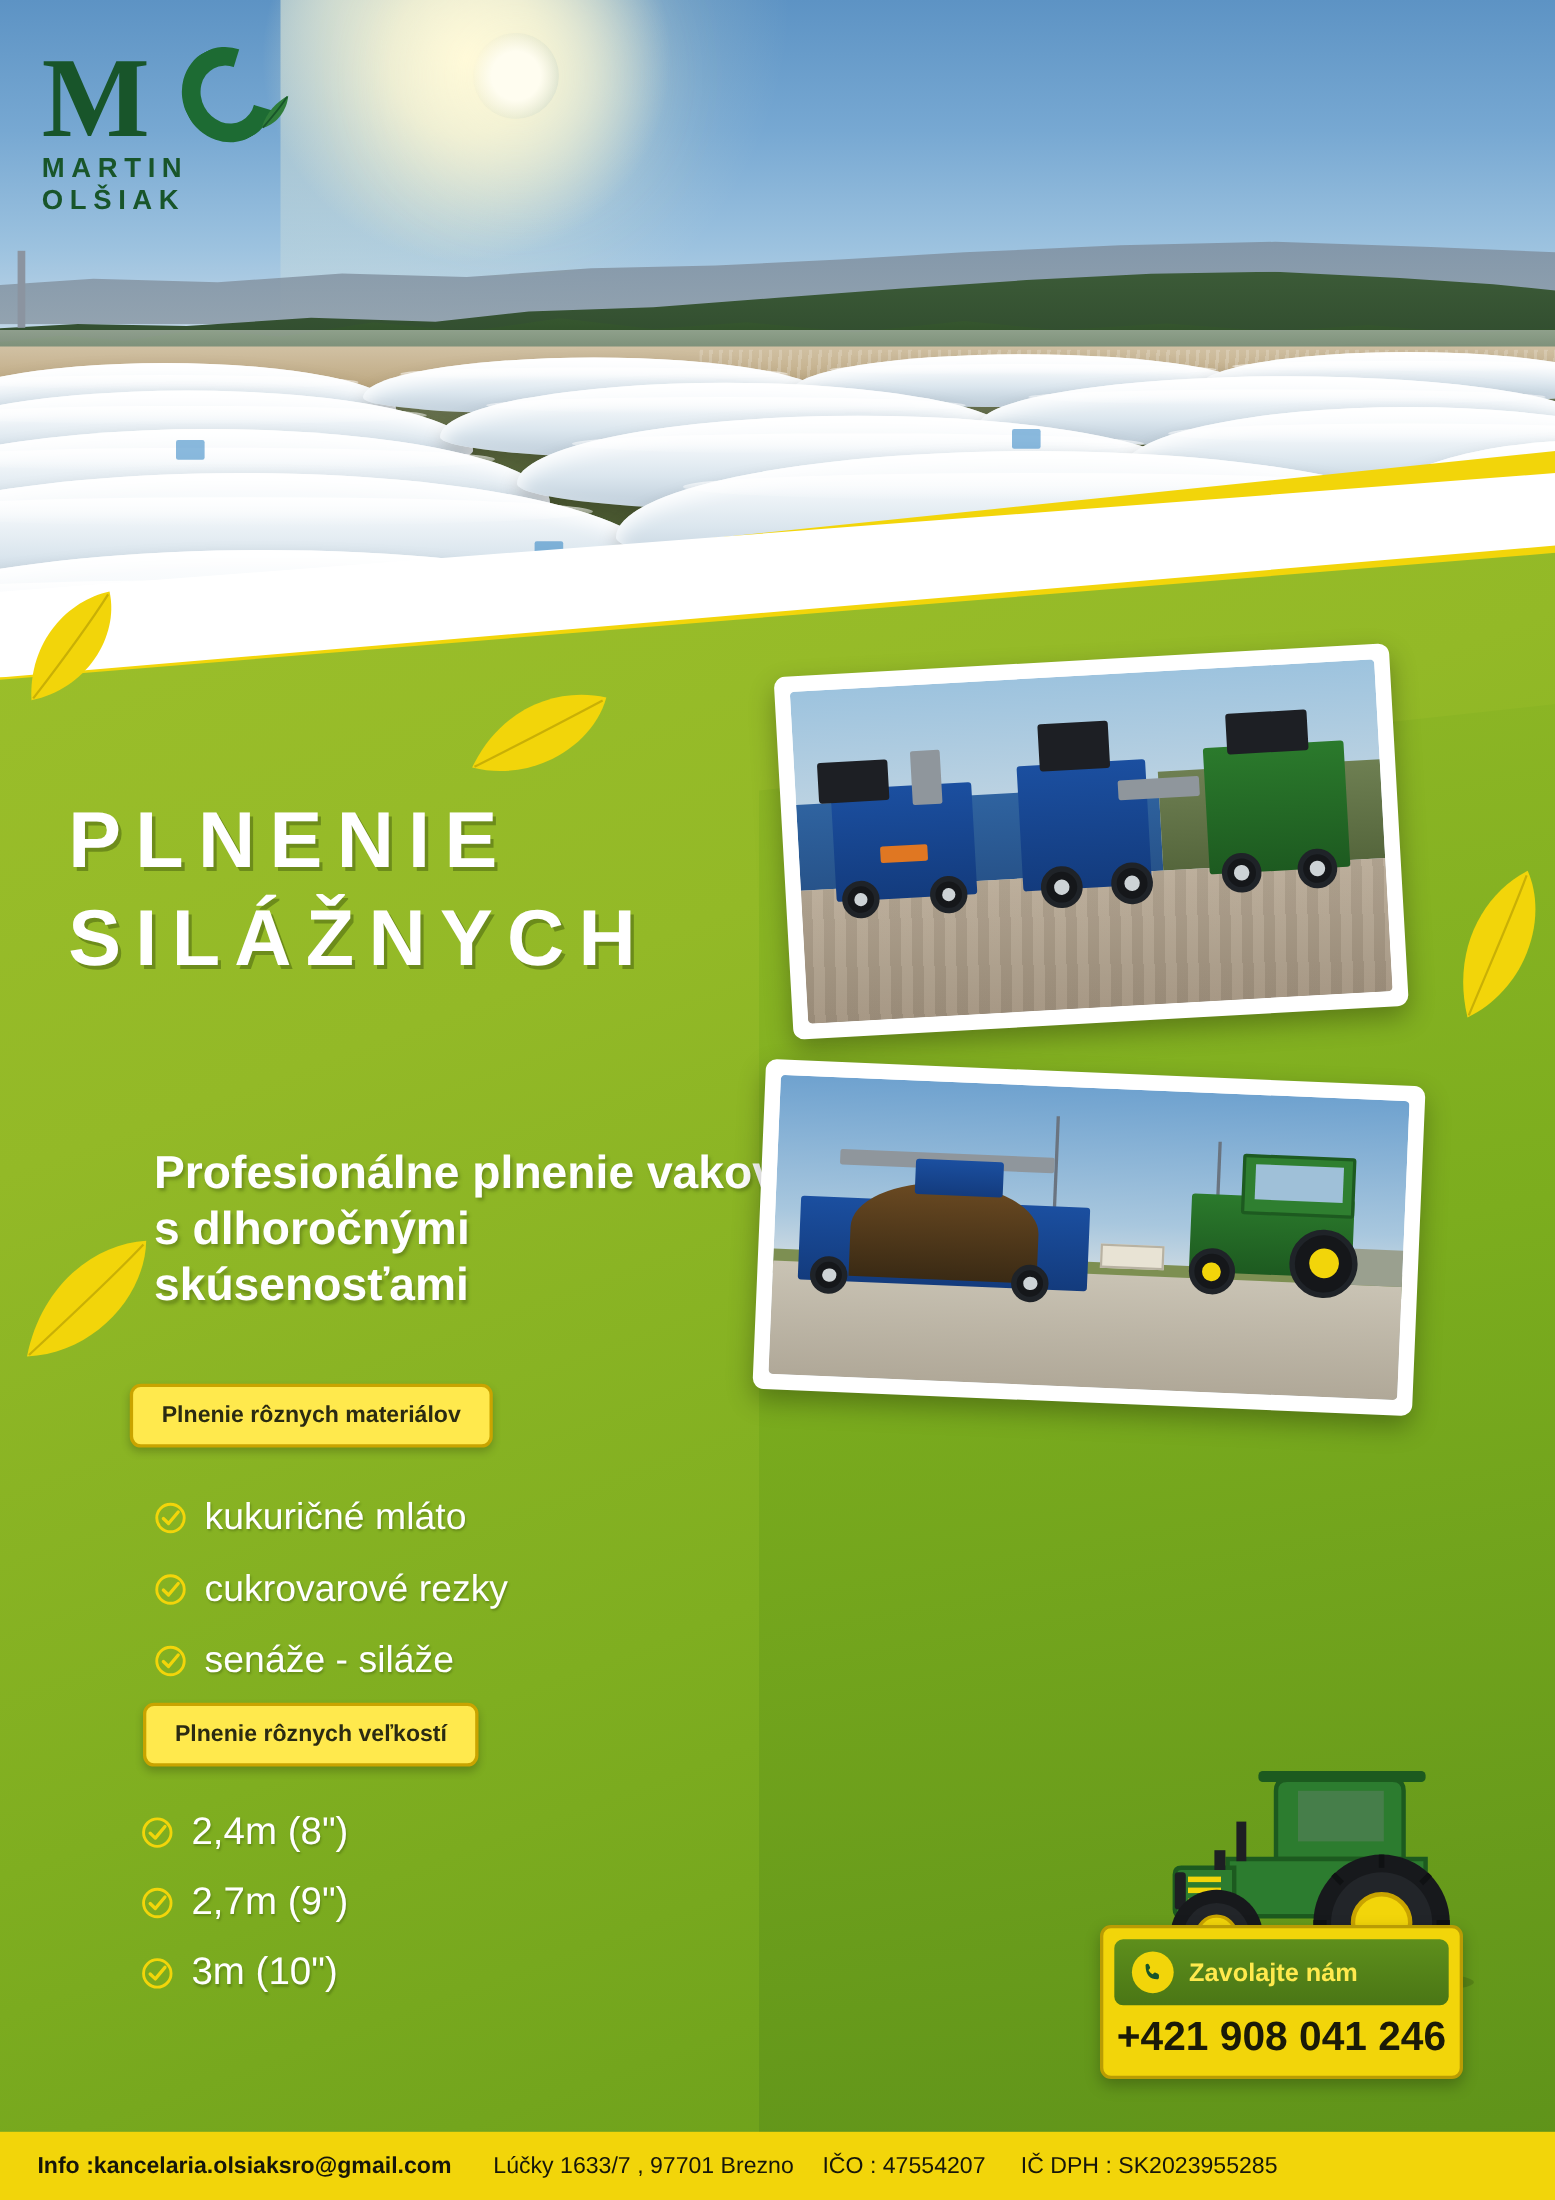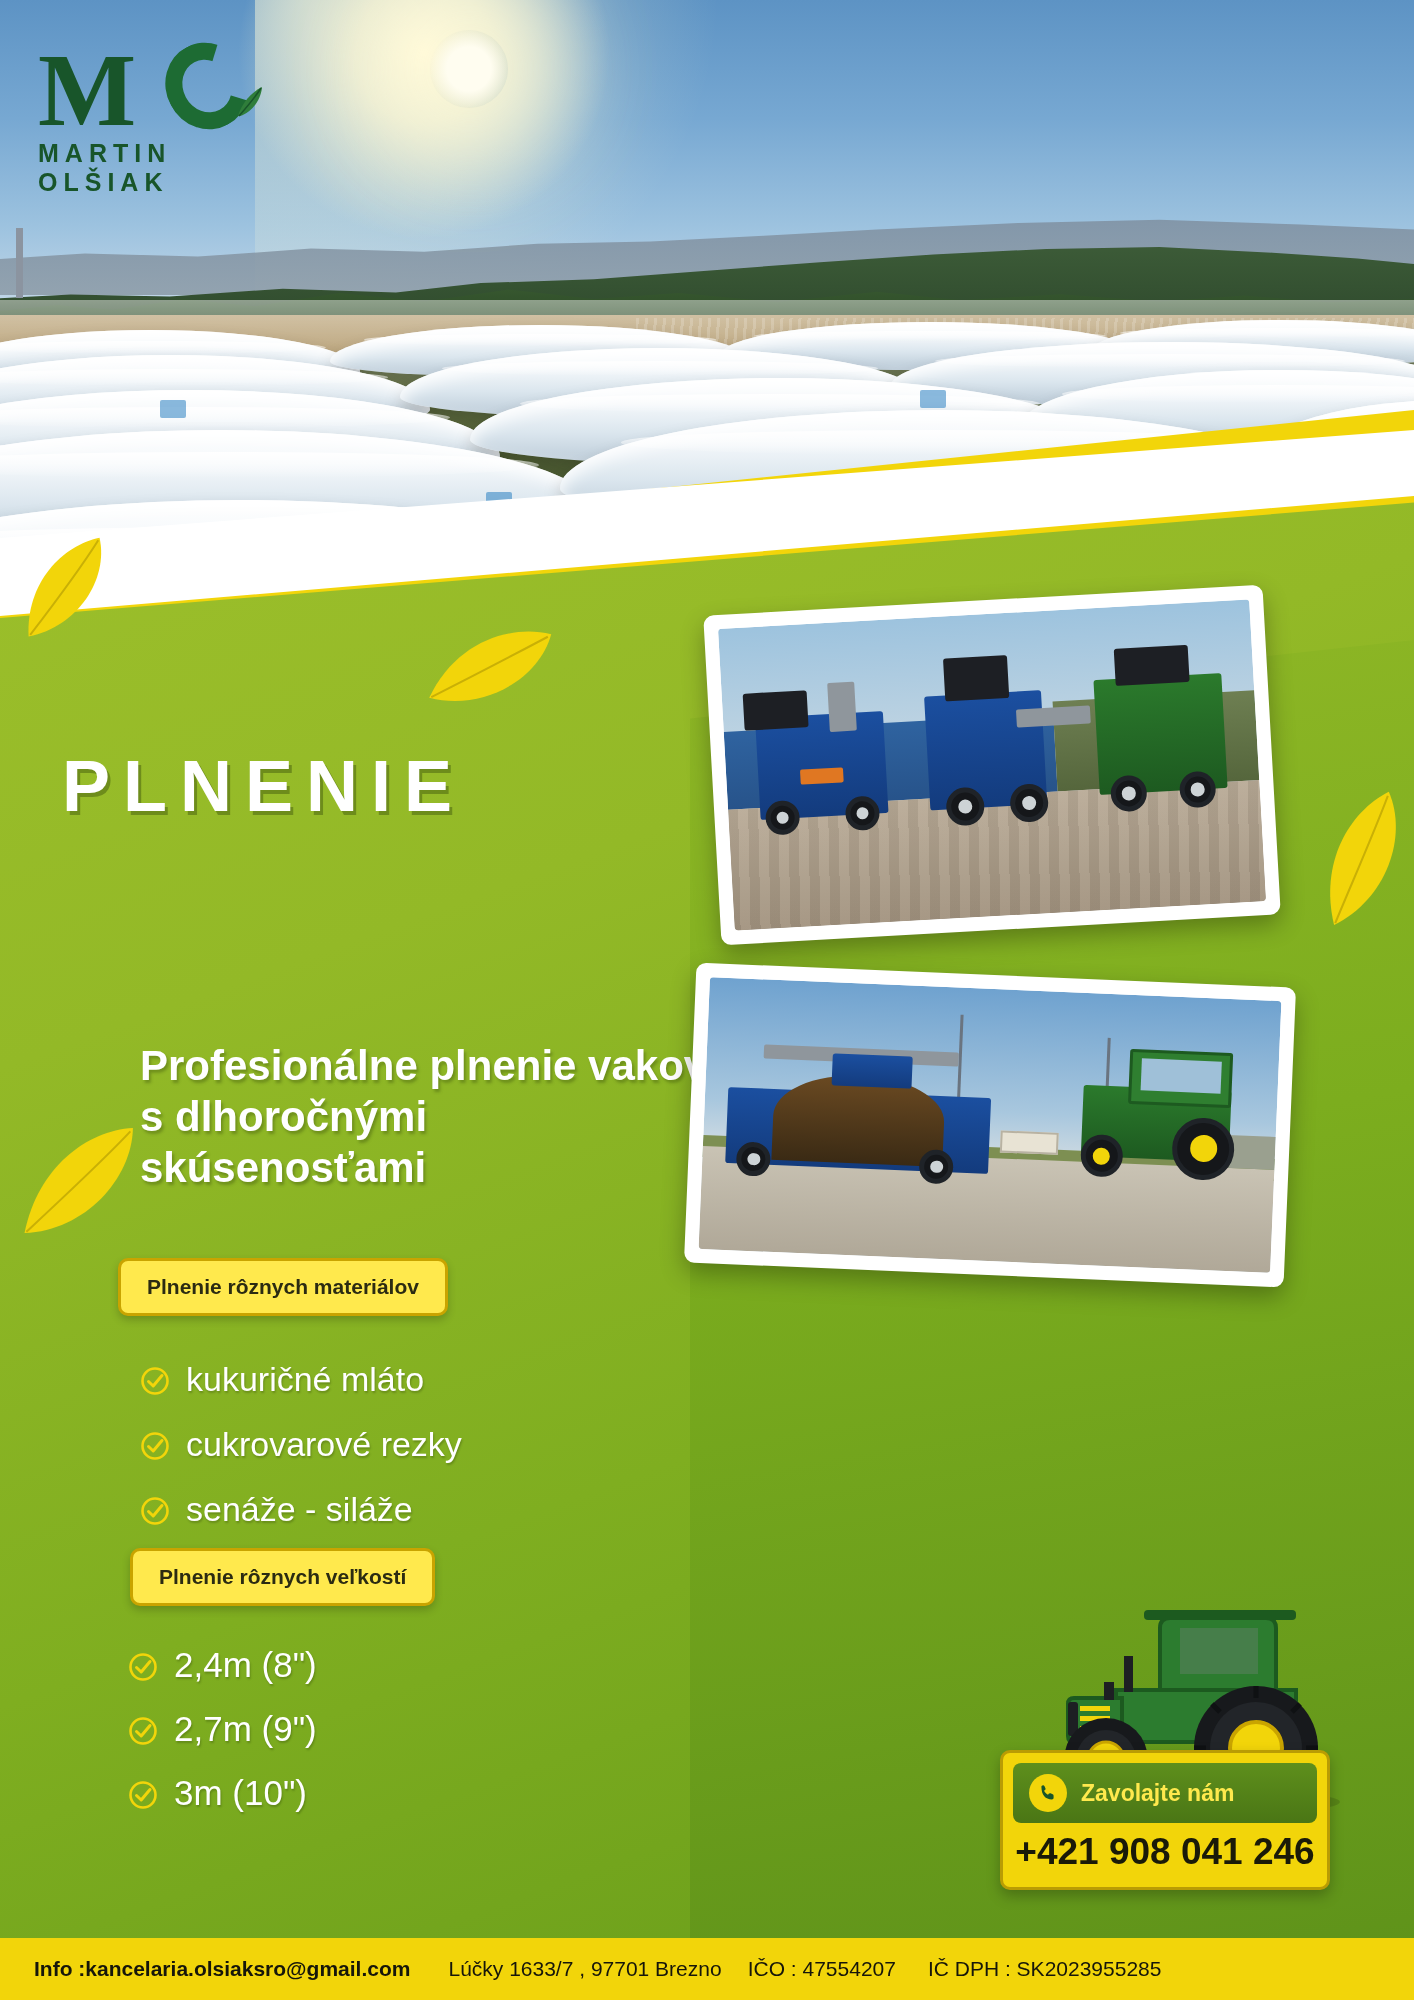--- a/index.html
+++ b/index.html
@@ -119,21 +119,20 @@
     margin-top:2px; font-size:25px; font-weight:bold; color:#18552a;
     letter-spacing:6px; font-family:"Liberation Sans", sans-serif;
   }
 
   
   .headline{
     position:absolute; top:720px; left:62px; width:720px;
     color:#ffffff; font-weight:bold; font-size:72px; line-height:1.24;
     letter-spacing:13px;
     text-shadow:3px 4px 0 rgba(60,85,10,.45);
-    margin-top:22px;
   }
   .subhead{
     position:absolute; top:1040px; left:140px; width:580px;
     color:#ffffff; font-weight:bold; font-size:42px; line-height:1.22;
     text-shadow:2px 3px 3px rgba(50,70,10,.35);
   }
 
   
   .card{
     position:absolute; background:#fff; padding:14px;
@@ -306,20 +305,21 @@
             <path d="M4 32 C8 18 18 8 28 3 C27 16 18 28 6 32 Z" fill="#2f7d3a"></path>
             <path d="M5 32 C12 24 22 12 27 4" stroke="#18552a" stroke-width="1.6" fill="none"></path>
           </svg>
       </div>
     </div>
     <div class="name">MARTIN OLŠIAK</div>
   </div>
 
   <div class="headline">
     <div>PLNENIE</div>
+    <div>SILÁŽNYCH</div>
   </div>
 
   <div class="subhead">Profesionálne plnenie vakov s dlhoročnými skúsenosťami</div>
 
   <div class="card card1">
     <div class="inner">
       <div class="ph1-sky"></div>
       <div class="ph1-wall"></div>
       <div class="ph1-wall2"></div>
       <div class="ph1-ground"></div>

